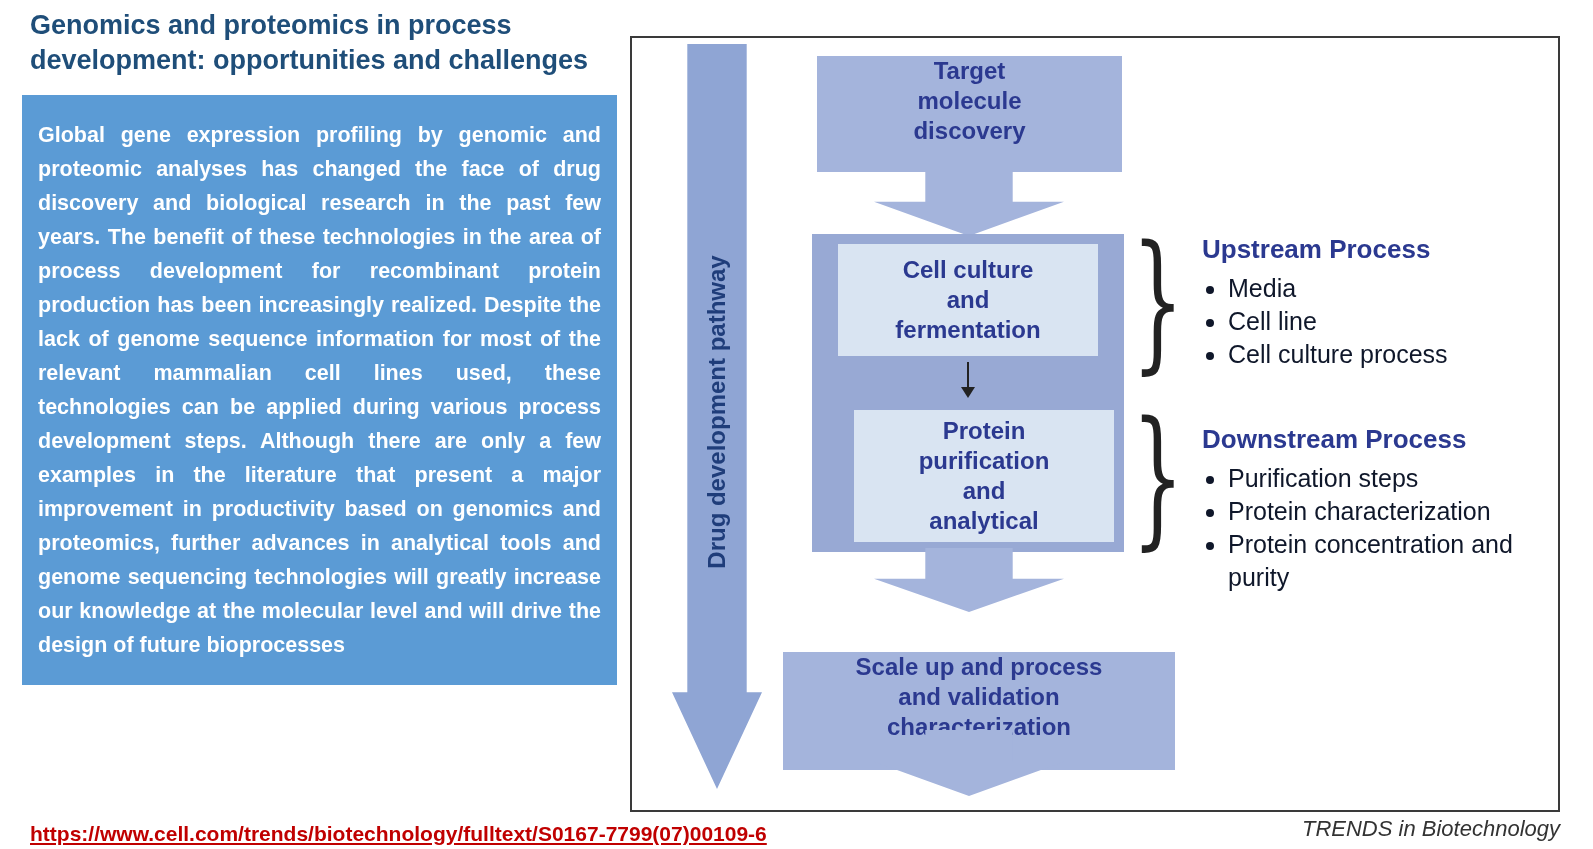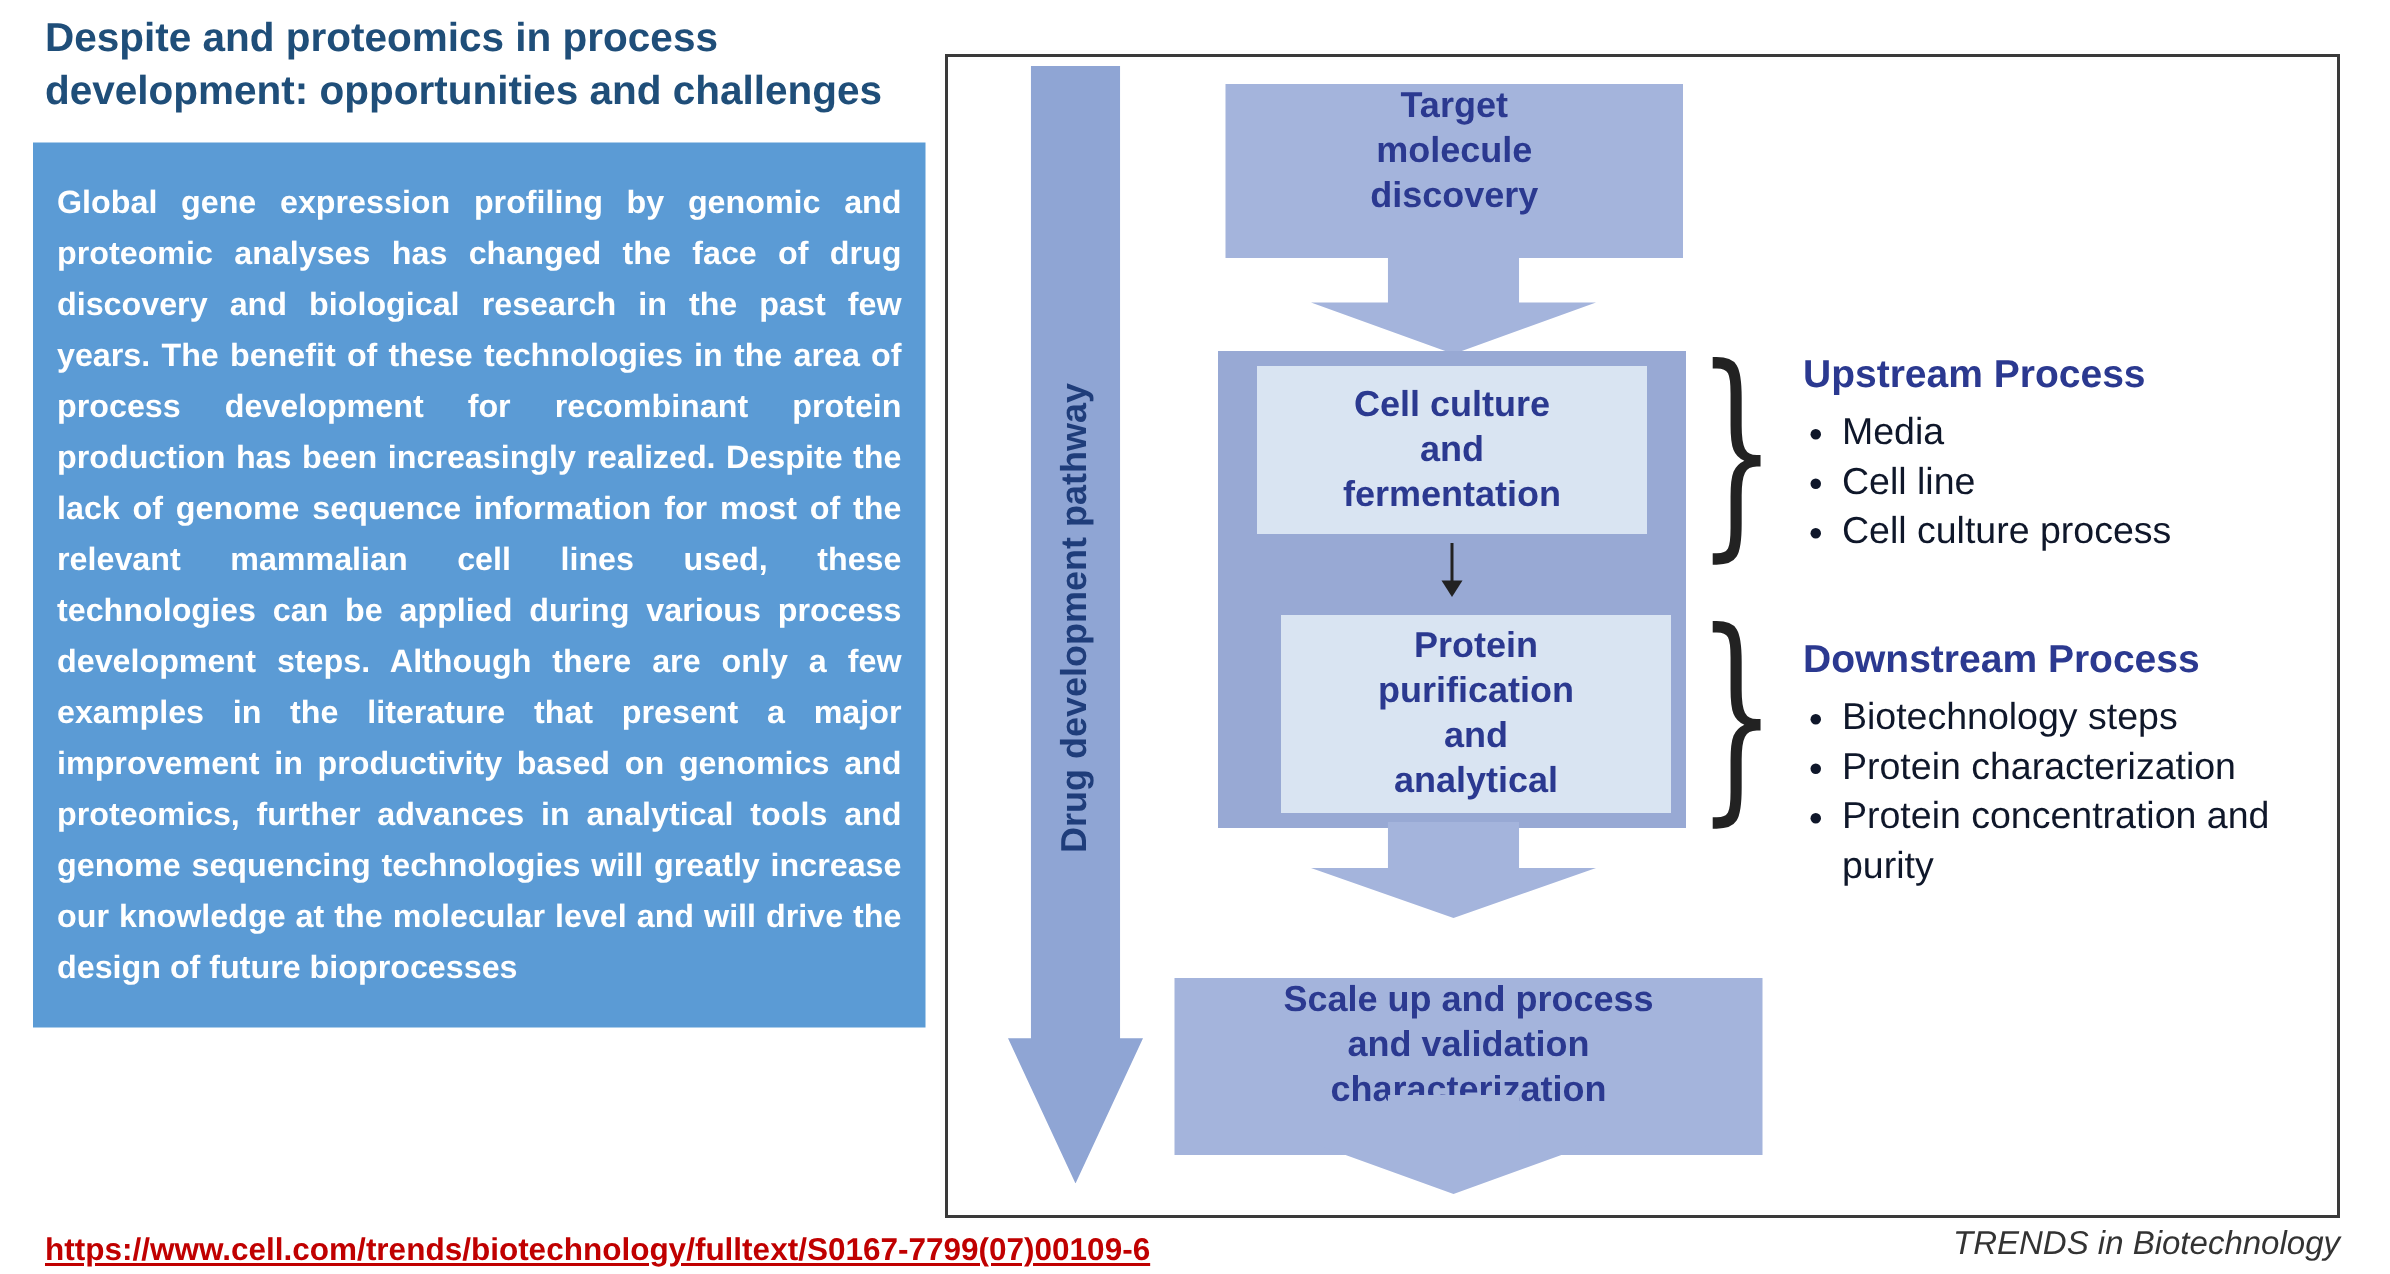--- a/index.html
+++ b/index.html
@@ -106,21 +106,21 @@
   .annot-list-down { top:424px; }
 
   .figure-caption{
     position:absolute; right:33px; top:816px; width:420px; text-align:right;
     font-style:italic; font-size:22px; color:#333;
   }
 </style>
 </head>
 <body>
 
-<div class="paper-title">Despite and proteomics in process development: opportunities and challenges</div>
+<div class="paper-title">Genomics and proteomics in process development: opportunities and challenges</div>
 
 <div class="abstract-box">
   <span>Global gene expression profiling by genomic and proteomic analyses has changed the face of drug discovery and biological research in the past few years. The benefit of these technologies in the area of process development for recombinant protein production has been increasingly realized. Despite the lack of genome sequence information for most of the relevant mammalian cell lines used, these technologies can be applied during various process development steps. Although there are only a few examples in the literature that present a major improvement in productivity based on genomics and proteomics, further advances in analytical tools and genome sequencing technologies will greatly increase our knowledge at the molecular level and will drive the design of future bioprocesses</span>
 </div>
 
 <a class="source-link" href="#">https://www.cell.com/trends/biotechnology/fulltext/S0167-7799(07)00109-6</a>
 
 <div class="figure-frame">
 
   <div class="pathway-arrow"></div>
@@ -174,19 +174,19 @@
 
   <div class="annot-head annot-head-up">Upstream Process</div>
   <ul class="annot-list annot-list-up">
     <li>Media</li>
     <li>Cell line</li>
     <li>Cell culture process</li>
   </ul>
 
   <div class="annot-head annot-head-down">Downstream Process</div>
   <ul class="annot-list annot-list-down">
-    <li>Biotechnology steps</li>
+    <li>Purification steps</li>
     <li>Protein characterization</li>
     <li>Protein concentration and purity</li>
   </ul>
 </div>
 
 <div class="figure-caption">TRENDS in Biotechnology</div>
 
 </body></html>

